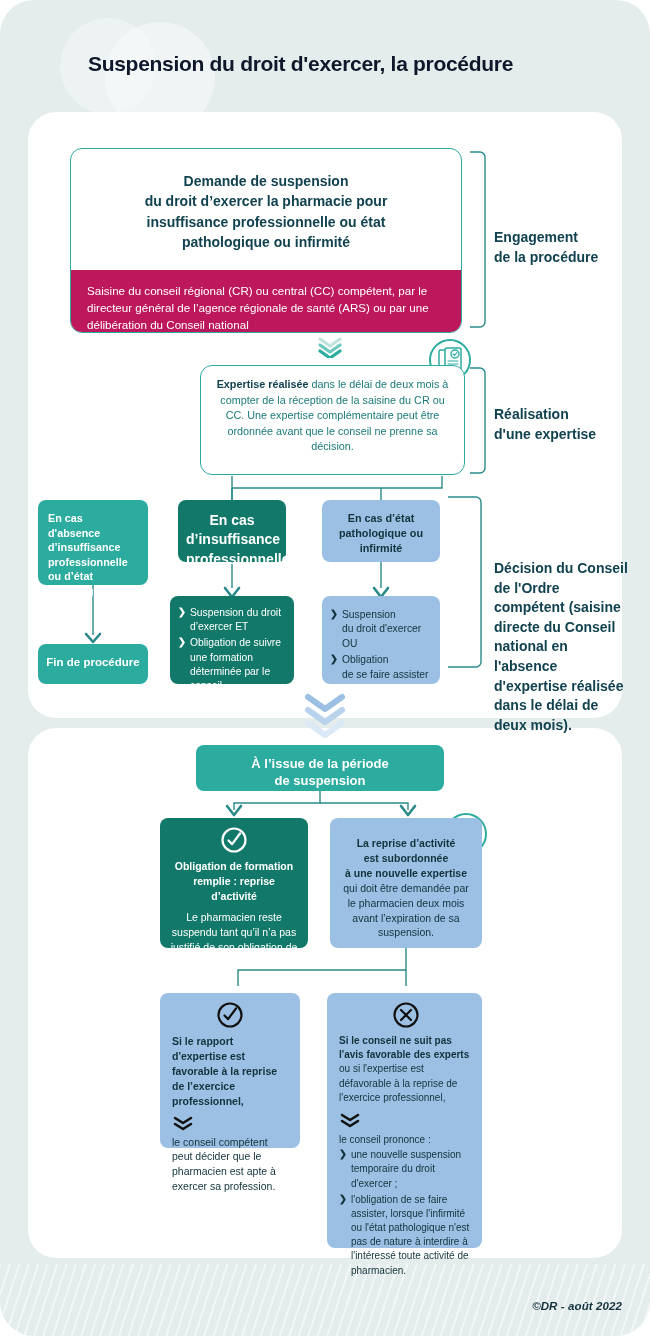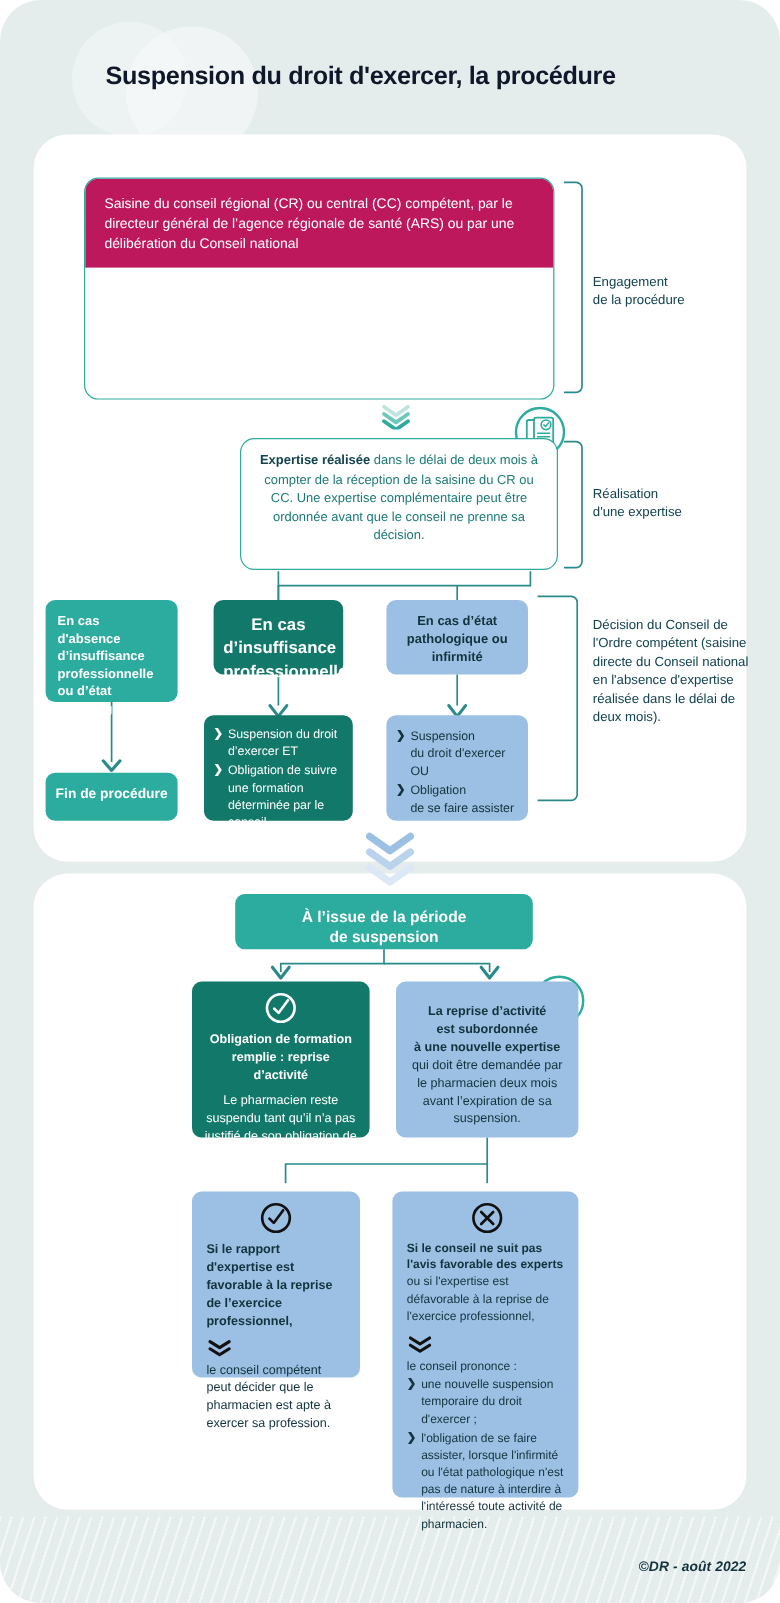--- a/index.html
+++ b/index.html
@@ -97,21 +97,21 @@
   }
   #box-demande .bottom {
     background: #be185d; color: #ffffff;
     padding: 13px 16px 14px 16px;
     font-size: 11.6px; line-height: 1.45;
     text-align: left;
     height: 74px;
   }
   .annot {
     position: absolute;
-    font-size: 11px; font-weight: normal; line-height: 1.4;
+    font-size: 14px; font-weight: bold; line-height: 1.4;
     color: #11424f;
   }
 
   
   .chev {
     position: absolute;
     display: flex; flex-direction: column; align-items: center;
   }
   .chev svg { display: block; }
 
@@ -236,20 +236,24 @@
       <path d="M227 806 l7 9 l7 -9"></path>
       <path d="M401 806 l7 9 l7 -9"></path>
     </g>
 
     <g stroke="#2a8a8a" stroke-width="1.4" fill="none">
       <path d="M232 488 v12"></path>
     </g>
   </svg>
 
   <div class="box" id="box-demande">
+    <div class="top" style="white-space:pre-line">Demande de suspension
+du droit d’exercer la pharmacie pour
+insuffisance professionnelle ou état
+pathologique ou infirmité</div>
     <div class="bottom">Saisine du conseil régional (CR) ou central (CC) compétent, par le directeur général de l’agence régionale de santé (ARS) ou par une délibération du Conseil national</div>
   </div>
 
   <div class="annot" style="left:494px; top:228px; white-space:pre-line">Engagement
 de la procédure</div>
 
   <div class="chev" style="left:316px; top:336px;">
     <svg width="28" height="22" viewBox="0 0 28 22">
       <path d="M4 3 L14 10 L24 3" stroke="#bfe3df" stroke-width="3.2" fill="none" stroke-linecap="round" stroke-linejoin="round"></path>
       <path d="M4 9 L14 16 L24 9" stroke="#6cc8be" stroke-width="3.2" fill="none" stroke-linecap="round" stroke-linejoin="round"></path>
@@ -274,21 +278,21 @@
 
   <div class="box white-outline" id="box-expertise">
     <div class="inner">
       <b>Expertise réalisée</b><span> dans le délai de deux mois à compter de la réception de la saisine du CR ou CC. Une expertise complémentaire peut être ordonnée avant que le conseil ne prenne sa décision.</span>
     </div>
   </div>
 
   <div class="annot" style="left:494px; top:405px; white-space:pre-line">Réalisation
 d'une expertise</div>
 
-  <div class="annot" style="left:494px; top:514px; width:140px;">Décision du Conseil de l'Ordre compétent (saisine directe du Conseil national en l'absence d'expertise réalisée dans le délai de deux mois).</div>
+  <div class="annot" style="left:494px; top:559px; width:140px;">Décision du Conseil de l'Ordre compétent (saisine directe du Conseil national en l'absence d'expertise réalisée dans le délai de deux mois).</div>
 
   <div class="box teal" id="box-absence">
     <div class="inner">En cas d'absence d’insuffisance professionnelle ou d’état pathologique ou infirmité</div>
   </div>
   <div class="box teal" id="box-fin">
     <div class="inner">Fin de procédure</div>
   </div>
 
   <div class="box green" id="box-insuff">
     <div class="inner" style="white-space:pre-line">En cas

